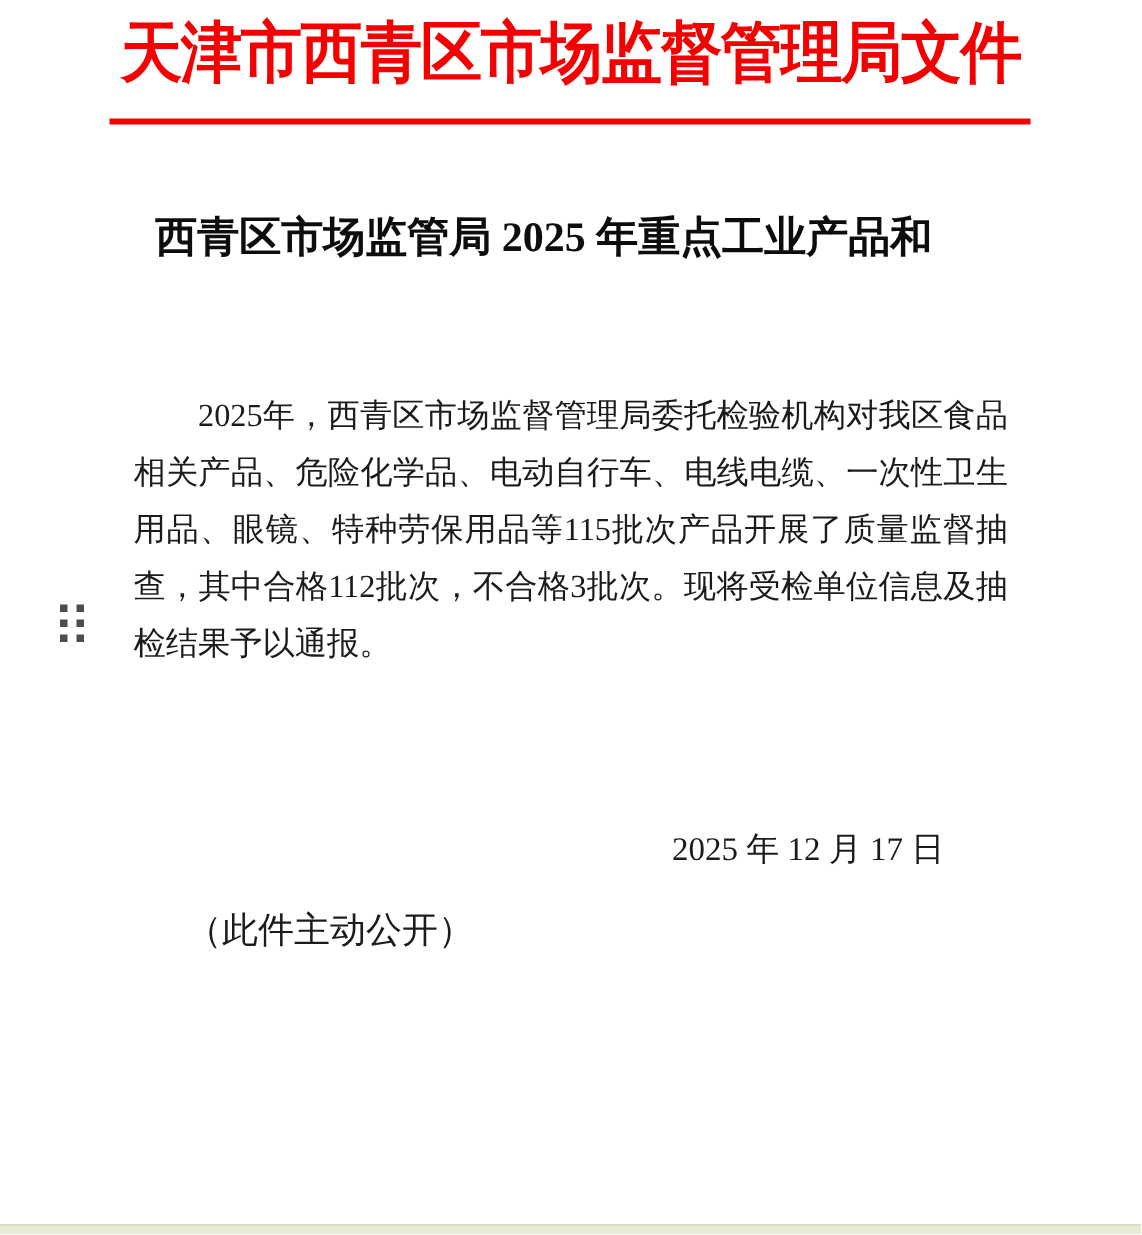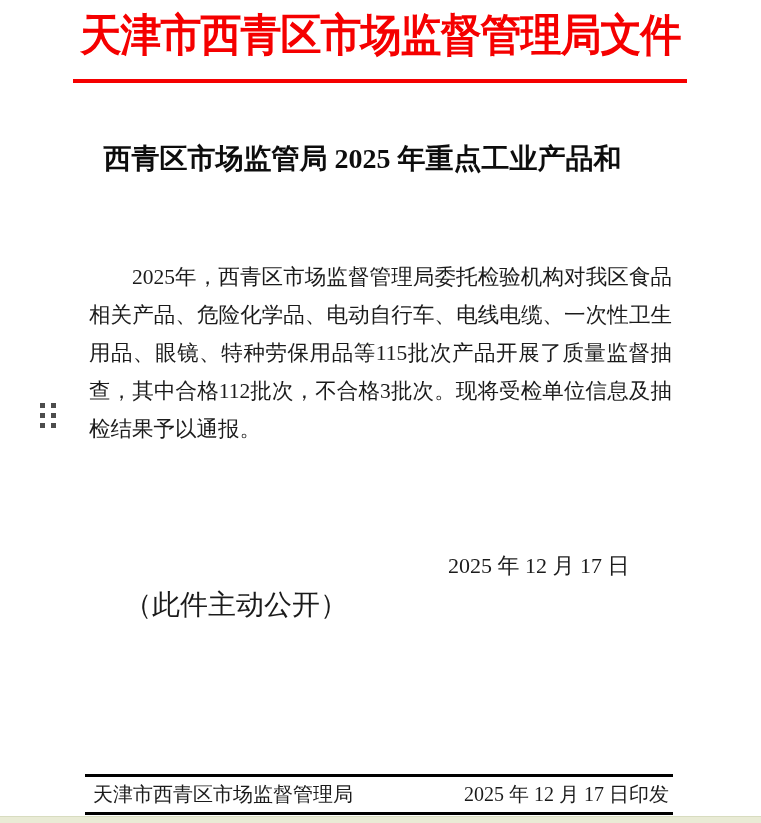--- a/index.html
+++ b/index.html
@@ -69,23 +69,23 @@
     position: absolute;
     top: 553px;
     left: 403px;
     font-size: 22px;
     line-height: 26px;
     white-space: nowrap;
     margin-left: 45px;
   }
   .disclosure {
     position: absolute;
-    top: 592px;
+    top: 608px;
     left: 124px;
-    font-size: 28px;
+    font-size: 24px;
     line-height: 26px;
     white-space: nowrap;
   }
 
   
   .footer {
     position: absolute;
     top: 774px;
     left: 85px;
     width: 588px;
@@ -139,28 +139,20 @@
   </div>
 
   <div class="body-text">
     <p>2025年，西青区市场监督管理局委托检验机构对我区食品相关产品、危险化学品、电动自行车、电线电缆、一次性卫生用品、眼镜、特种劳保用品等115批次产品开展了质量监督抽查，其中合格112批次，不合格3批次。现将受检单位信息及抽检结果予以通报。</p>
   </div>
 
   <div class="date-line">2025 年 12 月 17 日</div>
 
   <div class="disclosure">（此件主动公开）</div>
 
-  <div class="footer">
-    <div class="footer-rule"></div>
-    <div class="footer-row">
-      <span>天津市西青区市场监督管理局</span>
-      <span>2025 年 12 月 17 日印发</span>
-    </div>
-    <div class="footer-rule"></div>
-  </div>
 
   <div class="binding-marks">
     <span class="dot"></span>
     <span class="dot"></span>
     <span class="dot"></span>
     <span class="dot"></span>
     <span class="dot"></span>
     <span class="dot"></span>
   </div>
 

